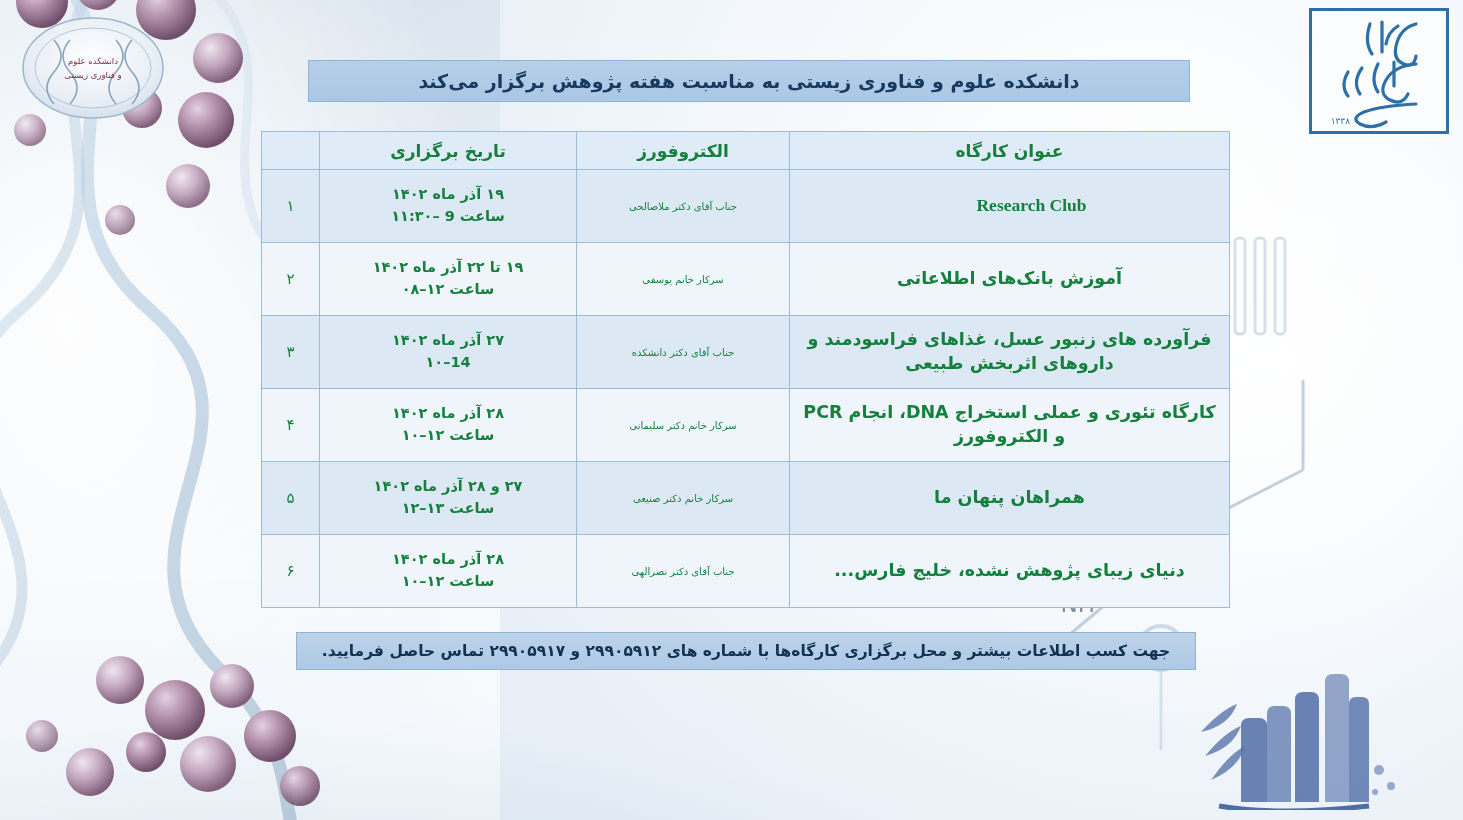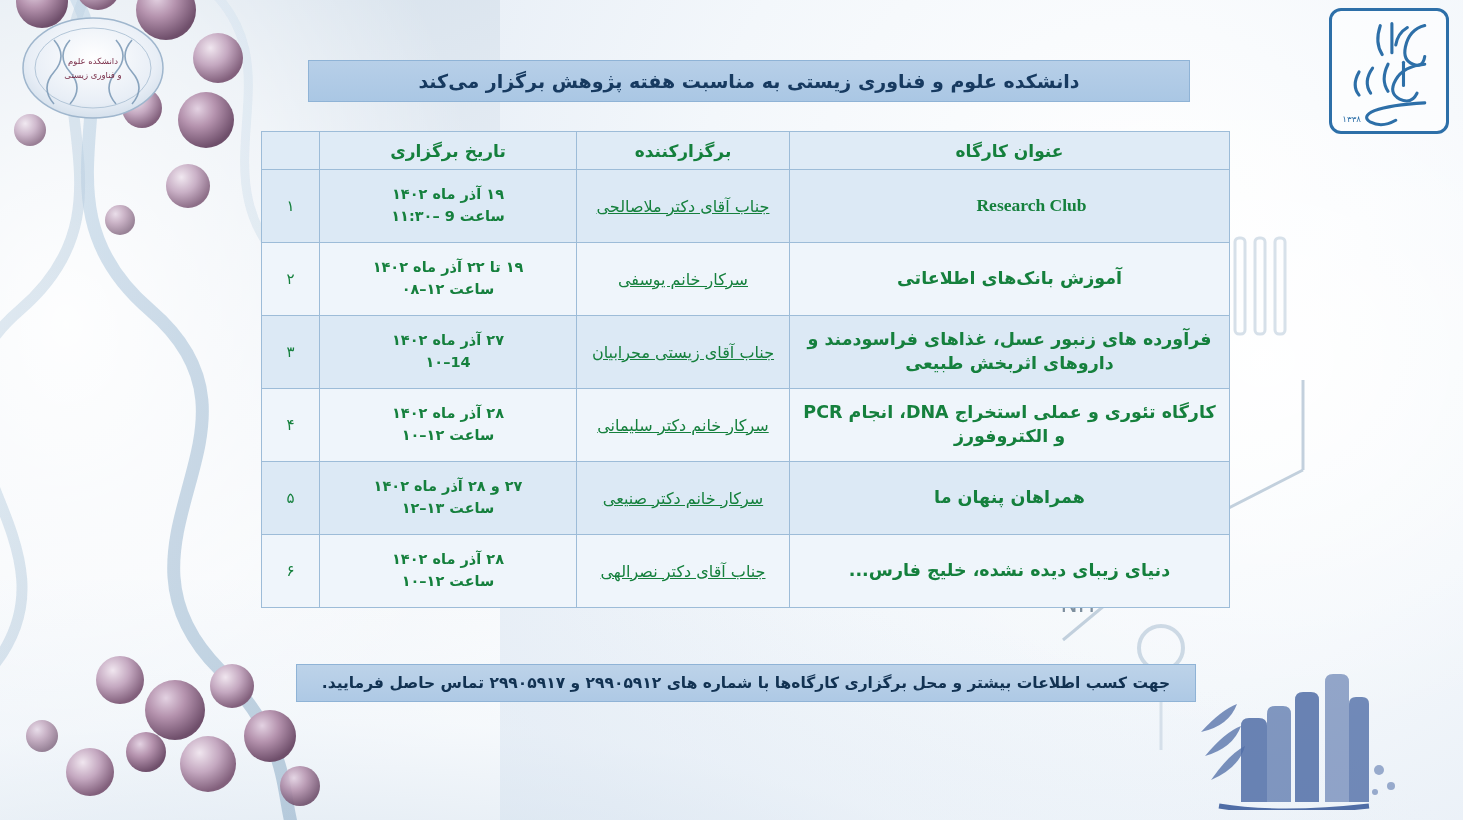--- a/index.html
+++ b/index.html
@@ -52,23 +52,23 @@
 
   
   .seal {
     position: absolute;
     left: 18px; top: 14px;
     width: 150px; height: 108px;
   }
   .uni-logo {
     position: absolute;
     right: 14px; top: 8px;
-    width: 120px; height: 126px;
+    width: 140px; height: 126px;
     border: 3px solid #2d6fa8;
-    border-radius: 12px;
+    border-radius: 0;
     background: rgba(255,255,255,0.55);
     display: flex;
     align-items: center;
     justify-content: center;
   }
   .uni-logo-inner {
     width: 100%; height: 100%;
     display: flex; align-items: center; justify-content: center;
   }
 
@@ -93,21 +93,20 @@
 
   .footer-note {
     position: absolute;
     left: 296px; top: 632px;
     width: 900px; height: 38px;
     background: linear-gradient(180deg, #bdd3e9 0%, #aec9e5 100%);
     border: 1px solid #8fb3d6;
     display: flex;
     align-items: center;
     justify-content: center;
-    margin-top: 32px;
   }
   .footer-text {
     font-size: 15.5px;
     font-weight: 700;
     color: #123252;
     white-space: nowrap;
   }
 
   table.wk {
     position: absolute;
@@ -144,23 +143,22 @@
     font-size: 15px;
     font-weight: 400;
   }
   td.title {
     font-size: 17.5px;
     font-weight: 700;
     line-height: 1.35;
   }
   td.title .en { font-family: "Liberation Serif", serif; margin-left: 44px; }
   td.host {
-    font-size: 16px;
+    font-size: 10px;
     font-weight: 400;
-    text-decoration: underline;
   }
   td.date {
     font-size: 14.5px;
     font-weight: 700;
     line-height: 1.5;
   }
   td.date .l2 { display: block; }
 </style>
 </head>
 <body>
@@ -315,21 +313,21 @@
 <table class="wk">
   <colgroup>
     <col class="c-title">
     <col class="c-host">
     <col class="c-date">
     <col class="c-idx">
   </colgroup>
   <thead>
     <tr>
       <th>عنوان کارگاه</th>
-      <th>برگزارکننده</th>
+      <th>الکتروفورز</th>
       <th>تاریخ برگزاری</th>
       <th></th>
     </tr>
   </thead>
   <tbody>
     <tr class="odd">
       <td class="title"><span class="en">Research Club</span></td>
       <td class="host">جناب آقای دکتر ملاصالحی</td>
       <td class="date">
         <span>۱۹ آذر ماه ۱۴۰۲</span>
@@ -341,21 +339,21 @@
       <td class="title">آموزش بانک‌های اطلاعاتی</td>
       <td class="host">سرکار خانم یوسفی</td>
       <td class="date">
         <span>۱۹ تا ۲۲ آذر ماه ۱۴۰۲</span>
         <span class="l2">ساعت ۱۲–۰۸</span>
       </td>
       <td class="idx">۲</td>
     </tr>
     <tr class="odd">
       <td class="title">فرآورده های زنبور عسل، غذاهای فراسودمند و داروهای اثربخش طبیعی</td>
-      <td class="host">جناب آقای زیستی محرابیان</td>
+      <td class="host">جناب آقای دکتر دانشکده</td>
       <td class="date">
         <span>۲۷ آذر ماه ۱۴۰۲</span>
         <span class="l2">14–۱۰</span>
       </td>
       <td class="idx">۳</td>
     </tr>
     <tr class="even">
       <td class="title">کارگاه تئوری و عملی استخراج DNA، انجام PCR و الکتروفورز</td>
       <td class="host">سرکار خانم دکتر سلیمانی</td>
       <td class="date">
@@ -367,21 +365,21 @@
     <tr class="odd">
       <td class="title">همراهان پنهان ما</td>
       <td class="host">سرکار خانم دکتر صنیعی</td>
       <td class="date">
         <span>۲۷ و ۲۸ آذر ماه ۱۴۰۲</span>
         <span class="l2">ساعت ۱۳–۱۲</span>
       </td>
       <td class="idx">۵</td>
     </tr>
     <tr class="even">
-      <td class="title">دنیای زیبای دیده نشده، خلیج فارس...</td>
+      <td class="title">دنیای زیبای پژوهش نشده، خلیج فارس...</td>
       <td class="host">جناب آقای دکتر نصرالهی</td>
       <td class="date">
         <span>۲۸ آذر ماه ۱۴۰۲</span>
         <span class="l2">ساعت ۱۲–۱۰</span>
       </td>
       <td class="idx">۶</td>
     </tr>
   </tbody>
 </table>
 

